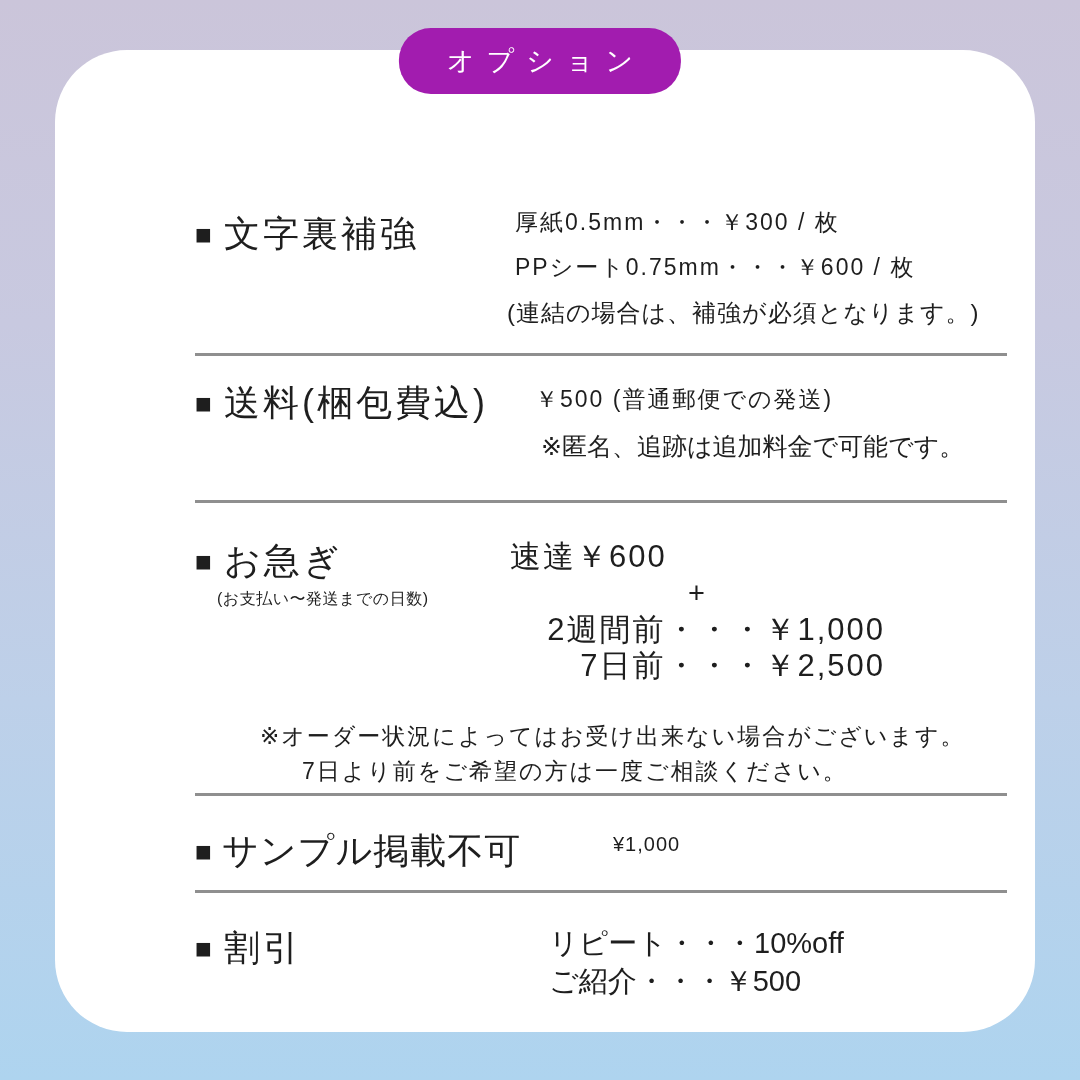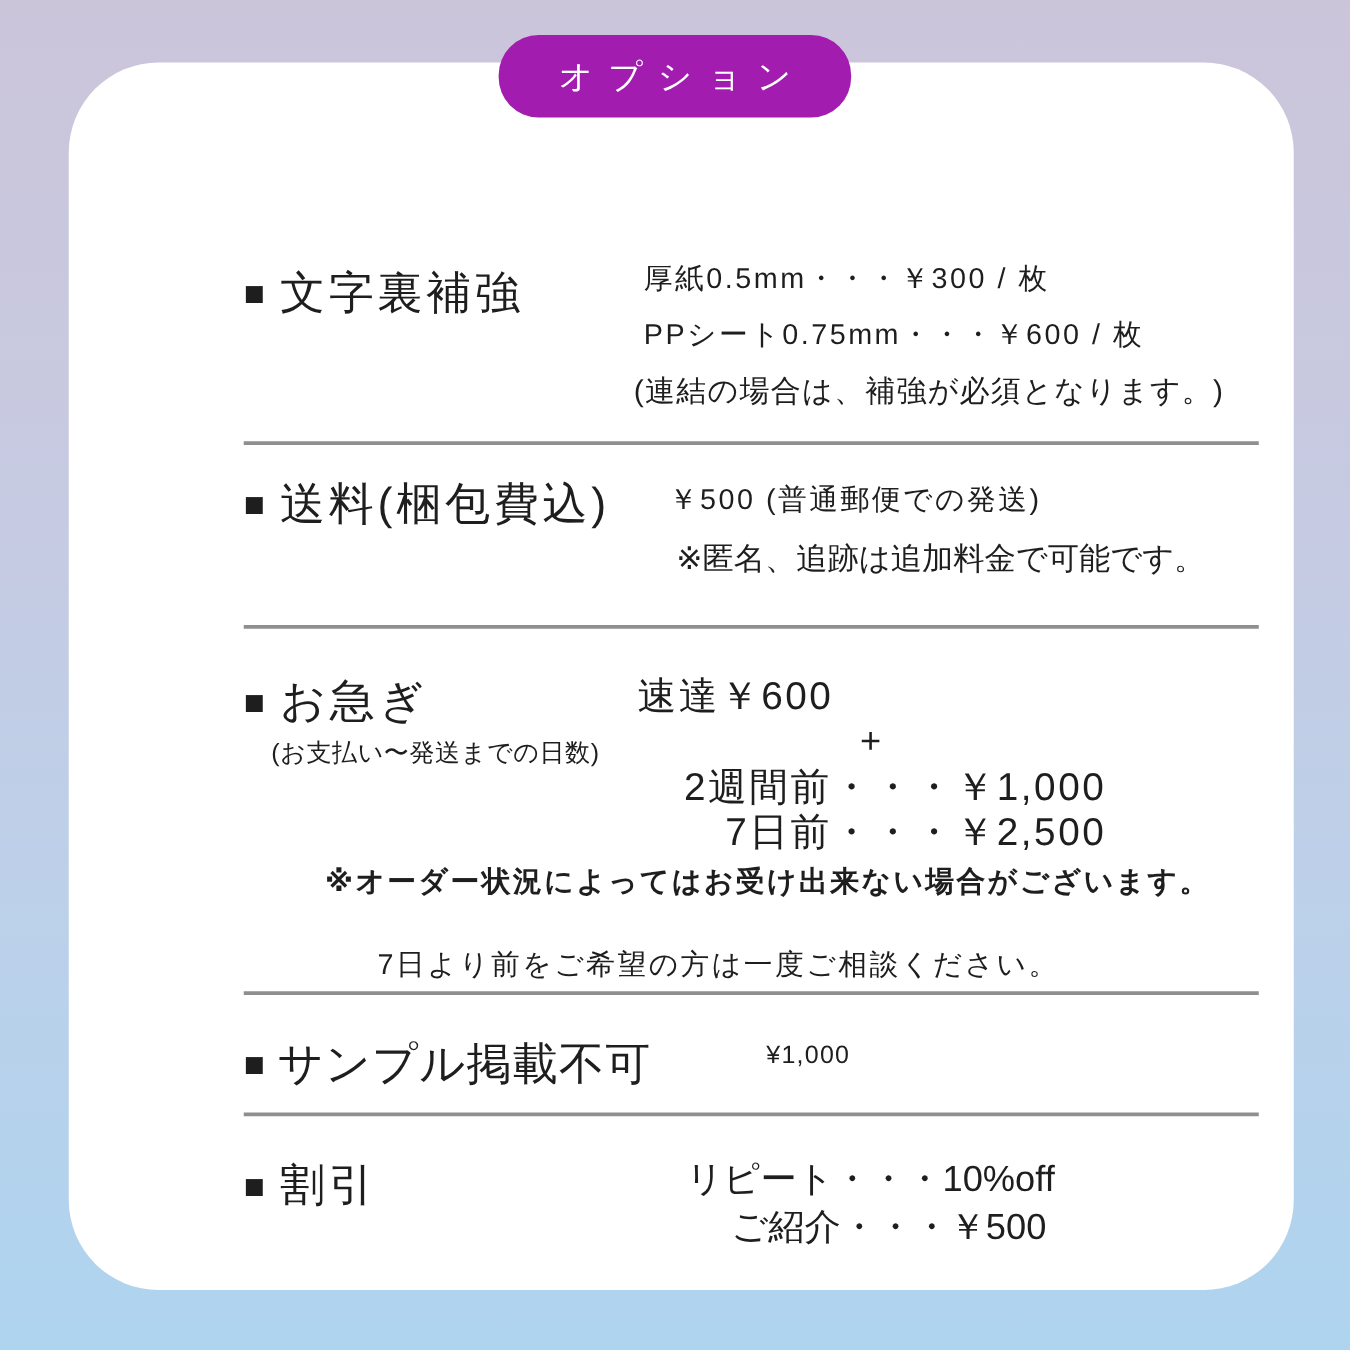--- a/index.html
+++ b/index.html
@@ -17,52 +17,52 @@
     position:absolute; top:28px; left:540px; transform:translateX(-50%);
     background:#a21caf; color:#ffffff; border-radius:32px;
     font-size:27px; letter-spacing:12px;
     padding:15px 36px 15px 48px; white-space:nowrap; z-index:2;
   }
   .abs { position:absolute; white-space:nowrap; }
   .sec-title { display:flex; align-items:center; gap:9px; font-size:36px; font-weight:500; letter-spacing:3px; }
   .bullet { font-size:28px; line-height:1; }
   .val   { font-size:23px; letter-spacing:2px; }
   .small { font-size:24px; letter-spacing:1px; }
-  .tiny  { font-size:20px; letter-spacing:0.5px; }
+  .tiny  { font-size:16px; letter-spacing:0.5px; }
   .note  { font-size:23px; letter-spacing:2px; }
   .divider { position:absolute; left:140px; width:812px; height:3px; background:#8f8f8f; }
   
   .s1-label { left:140px; top:160px; }
   .s1-line1 { left:460px; top:157px; }
   .s1-line2 { left:460px; top:202px; }
   .s1-note  { left:452px; top:247px; }
   .div1 { top:303px; }
   
   .s2-label { left:140px; top:329px; }
   .s2-price { left:480px; top:334px; }
   .s2-note  { left:486px; top:380px; font-size:25px; }
   .div2 { top:450px; }
   
   .s3-label    { left:140px; top:487px; }
   .s3-sublabel { left:162px; top:539px; }
   .rush-block  { position:absolute; left:455px; top:489px; width:375px; font-size:31px; letter-spacing:2px; line-height:35px; }
   .rush-express { text-align:left; }
   .rush-plus    { text-align:center; font-size:29px; margin-top:2px; }
   .rush-tier    { text-align:right; margin-top:1px; }
-  .s3-note1 { left:205px; top:640px;font-weight:bold; }
+  .s3-note1 { left:205px; top:671px; }
   .s3-note2 { left:228px; top:706px;margin-left:19px; }
   .div3 { top:743px; }
   
   .s4-label { left:140px; top:777px; letter-spacing:1px; }
   .s4-price { left:558px; top:783px; font-size:20px; letter-spacing:1px; }
   .div4 { top:840px; }
   
   .s5-label { left:140px; top:874px; }
   .s5-line1 { left:494px; top:874px; font-size:29px; }
-  .s5-line2 { left:494px; top:912px; font-size:29px;margin-left:36px; }
+  .s5-line2 { left:494px; top:912px; font-size:29px; }
 </style>
 </head>
 <body>
 
 <div class="card">
 
   <div class="abs sec-title s1-label">
     <span class="bullet">■</span>
     <span>文字裏補強</span>
   </div>

